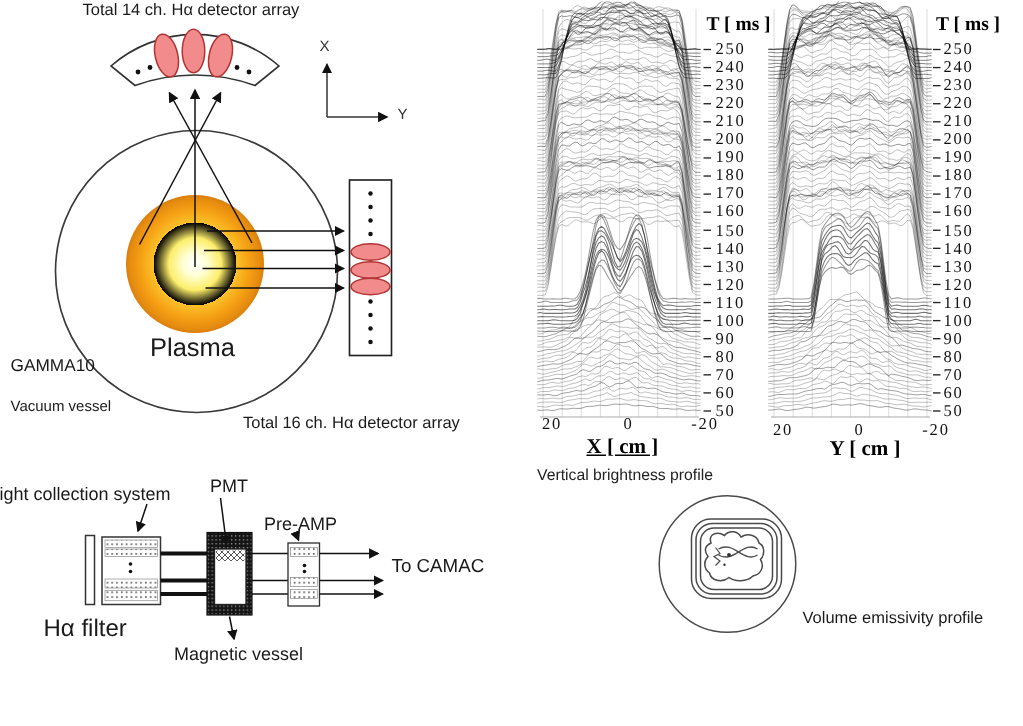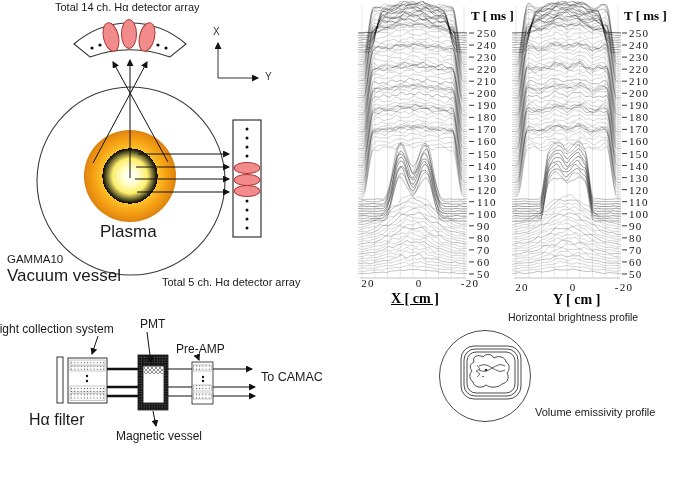--- a/index.html
+++ b/index.html
@@ -448,36 +448,36 @@
     <path d="M479,370 C489,376 496,360 505,366" stroke-width="0.9"></path>
     <circle cx="486" cy="370" r="1.3" fill="#333" stroke="none"></circle>
     <circle cx="483" cy="376.5" r="0.8" fill="#333" stroke="none"></circle>
   </g>
 </svg>
 
   <div class="lbl" style="left:55px;top:1px;font-size:11px;">Total 14 ch. Hα detector array</div>
   <div class="lbl" style="left:213px;top:26px;font-size:10px;color:#333;">X</div>
   <div class="lbl" style="left:265px;top:71px;font-size:10px;color:#333;">Y</div>
   <div class="lbl" style="left:100px;top:222px;font-size:17px;text-align:center;">Plasma</div>
-  <div class="lbl" style="left:7px;top:253px;font-size:11.5px;">GAMMA10</div>
-  <div class="lbl" style="left:7px;top:266px;font-size:17px;">Vacuum vessel</div>
-  <div class="lbl" style="left:162px;top:276px;font-size:11px;">Total 5 ch. Hα detector array</div>
+  <div class="lbl" style="left:7px;top:238px;font-size:11.5px;">GAMMA10</div>
+  <div class="lbl" style="left:7px;top:266px;font-size:10px;">Vacuum vessel</div>
+  <div class="lbl" style="left:162px;top:276px;font-size:11px;">Total 16 ch. Hα detector array</div>
 
   <div class="lbl" style="left:-3px;top:322px;font-size:12px;">light collection system</div>
   <div class="lbl" style="left:140px;top:317px;font-size:12px;">PMT</div>
   <div class="lbl" style="left:176px;top:342px;font-size:12px;">Pre-AMP</div>
   <div class="lbl" style="left:261px;top:370px;font-size:12.5px;">To CAMAC</div>
   <div class="lbl" style="left:29px;top:411px;font-size:16px;">Hα filter</div>
   <div class="lbl" style="left:116px;top:429px;font-size:12px;">Magnetic vessel</div>
 
   <div class="lbl serif" style="left:471px;top:8px;font-size:13px;">T [ ms ]</div>
   <div class="lbl serif" style="left:624px;top:8px;font-size:13px;">T [ ms ]</div>
   <div class="lbl serif" style="left:391px;top:291px;font-size:14px;text-decoration:underline;">X [ cm ]</div>
   <div class="lbl serif" style="left:553px;top:292px;font-size:14px;">Y [ cm ]</div>
-  <div class="lbl small-cap" style="left:508px;top:311px;">Horizontal brightness profile</div>
+  <div class="lbl small-cap" style="left:358px;top:311px;">Vertical brightness profile</div>
 
   <div class="lbl" style="left:535px;top:406px;font-size:11px;">Volume emissivity profile</div>
 <span class="t-num" style="left: 477px; top: 27px;">250</span>
     <span class="t-num" style="left: 477px; top: 39.05px;">240</span>
     <span class="t-num" style="left: 477px; top: 51.1px;">230</span>
     <span class="t-num" style="left: 477px; top: 63.15px;">220</span>
     <span class="t-num" style="left: 477px; top: 75.2px;">210</span>
     <span class="t-num" style="left: 477px; top: 87.25px;">200</span>
     <span class="t-num" style="left: 477px; top: 99.3px;">190</span>
     <span class="t-num" style="left: 477px; top: 111.35px;">180</span>

